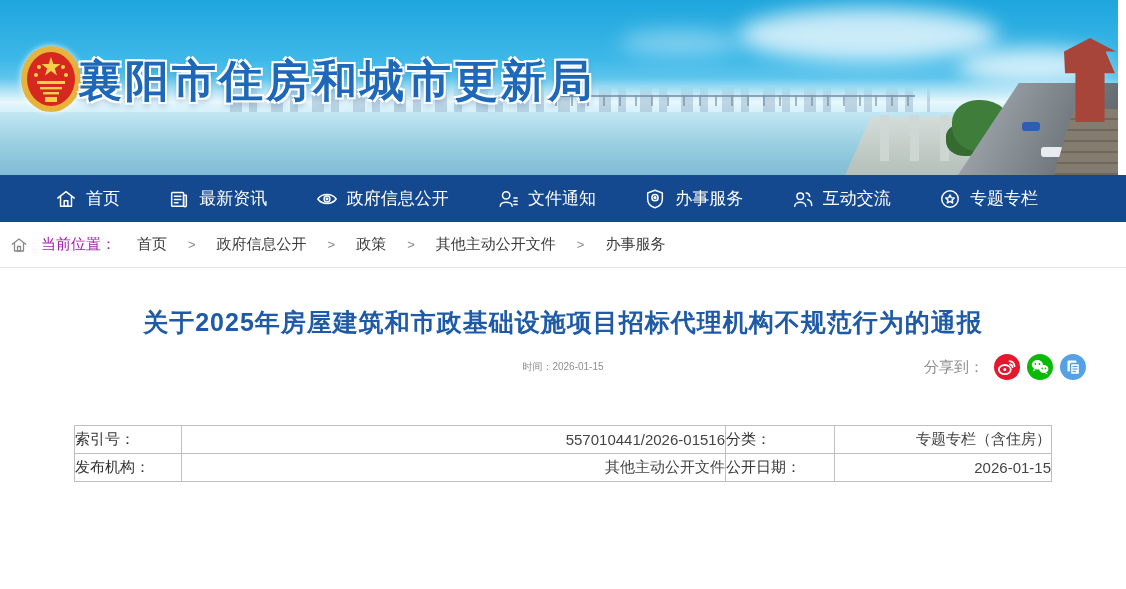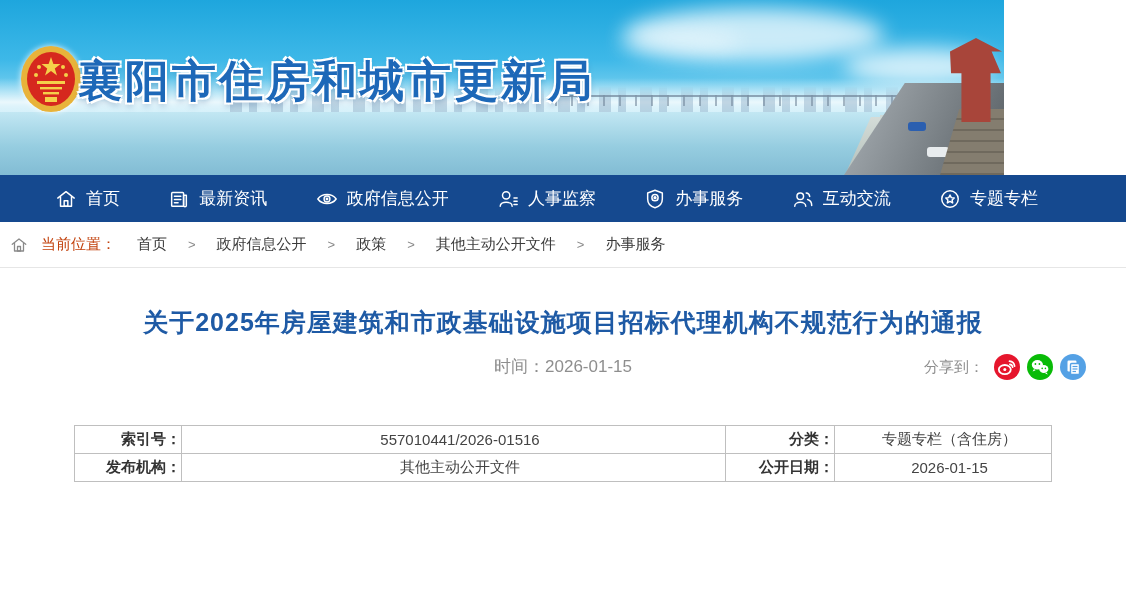--- a/index.html
+++ b/index.html
@@ -1,20 +1,20 @@
 <!DOCTYPE html>
 <html><head>
 <meta charset="utf-8">
 <style>
   * { margin:0; padding:0; box-sizing:border-box; }
   html,body { width:1126px; height:589px; overflow:hidden; background:#fff;
     font-family:"Liberation Sans","DejaVu Sans",sans-serif; }
 
   
-  .banner { position:relative; width:1004px; height:175px; overflow:hidden;
+  .banner { position:relative; width:1118px; height:175px; overflow:hidden;
     background:linear-gradient(180deg,#1ea6dd 0%,#3db8e8 34%,#7fd2f0 55%,#c9ecf8 66%,#b2ddee 74%,#9fd2e5 100%); }
   .cloud { position:absolute; background:rgba(255,255,255,.75); border-radius:50%; filter:blur(10px); }
   .cloud.c1 { width:260px; height:54px; right:120px; top:8px; }
   .cloud.c2 { width:150px; height:36px; right:10px; top:48px; }
   .cloud.c3 { width:120px; height:26px; left:620px; top:30px; opacity:.5; }
   .haze { position:absolute; left:0; top:78px; width:100%; height:44px;
     background:linear-gradient(180deg,rgba(255,255,255,0),rgba(255,255,255,.8) 55%,rgba(255,255,255,0)); }
   .skyline { position:absolute; left:230px; top:86px; width:700px; height:34px; opacity:.55;
     background:repeating-linear-gradient(90deg,rgba(140,170,195,.8) 0 12px,rgba(140,170,195,0) 12px 19px,rgba(120,155,185,.65) 19px 27px,rgba(120,155,185,0) 27px 41px);
     -webkit-mask-image:linear-gradient(180deg,transparent 0,#000 40%,#000 100%); }
@@ -52,36 +52,36 @@
   .nav-item { display:flex; align-items:center; gap:9px; color:#fff; font-size:17px; cursor:pointer; white-space:nowrap; }
   .nav-item svg { width:22px; height:22px; stroke:#fff; fill:none; stroke-width:1.6; stroke-linecap:round; stroke-linejoin:round; }
 
   
   .crumbs { display:flex; align-items:center; height:46px; padding-left:10px;
     font-size:15px; color:#3b3b3b; border-bottom:1px solid #e6e6e6; gap:21px; }
   .crumbs .home-ic { width:18px; height:18px; stroke:#8a8a8a; fill:none; stroke-width:1.7;
     stroke-linecap:round; stroke-linejoin:round; margin-right:-8px; }
   .crumb { cursor:pointer; }
   .crumb-sep { color:#8a8a8a; font-size:13px; }
-  .crumb-prefix { color:#c2410c; }
+  .crumb-prefix { color:#a21caf; }
 
   
   .article-title { margin-top:38px; text-align:center; font-size:25px; font-weight:bold;
     color:#1e5aa5; letter-spacing:1px; }
   .meta-row { position:relative; margin-top:14px; height:28px; }
-  .time { text-align:center; font-size:17px; color:#8e8e8e; line-height:28px; }
+  .time { text-align:center; font-size:10px; color:#8e8e8e; line-height:28px; }
   .share { position:absolute; right:40px; top:1px; display:flex; align-items:center; gap:7px; }
   .share-label { font-size:15px; color:#8e8e8e; margin-right:3px; }
   .share-btn { width:26px; height:26px; cursor:pointer; }
 
   
   table.info { width:977px; margin:44px auto 0; border-collapse:collapse; table-layout:fixed; }
   table.info td { border:1px solid #bfbfbf; height:28px; font-size:15px; overflow:hidden; white-space:nowrap; }
-  td.lbl { font-weight:bold; text-align:right; color:#333; }
-  td.val { text-align:center; padding-left:13px; color:#444; }
+  td.lbl { font-weight:normal; text-align:left; color:#333; }
+  td.val { text-align:right; padding-left:13px; color:#444; }
 </style>
 </head>
 <body>
 
 <div class="banner">
   <div class="cloud c1"></div>
   <div class="cloud c2"></div>
   <div class="cloud c3"></div>
   <div class="haze"></div>
   <div class="skyline"></div>
@@ -141,21 +141,21 @@
     <span>政府信息公开</span>
   </div>
   <div class="nav-item">
     <svg viewBox="0 0 24 24">
         <circle cx="10" cy="8" r="4"></circle>
         <path d="M3.5 20 C3.5 14,16.5 14,16.5 20"></path>
         <line x1="18.5" y1="11" x2="22" y2="11"></line>
         <line x1="18.5" y1="14.5" x2="22" y2="14.5"></line>
         <line x1="18.5" y1="18" x2="22" y2="18"></line>
       </svg>
-    <span>人事监察</span>
+    <span>文件通知</span>
   </div>
   <div class="nav-item">
     <svg viewBox="0 0 24 24">
         <path d="M12 2.5 L20 5.5 V12 C20 17.5,16 20.5,12 21.5 C8 20.5,4 17.5,4 12 V5.5 Z"></path>
         <circle cx="12" cy="10.5" r="3.4"></circle>
         <circle cx="12" cy="10.5" r="1" fill="#fff"></circle>
       </svg>
     <span>办事服务</span>
   </div>
   <div class="nav-item">

